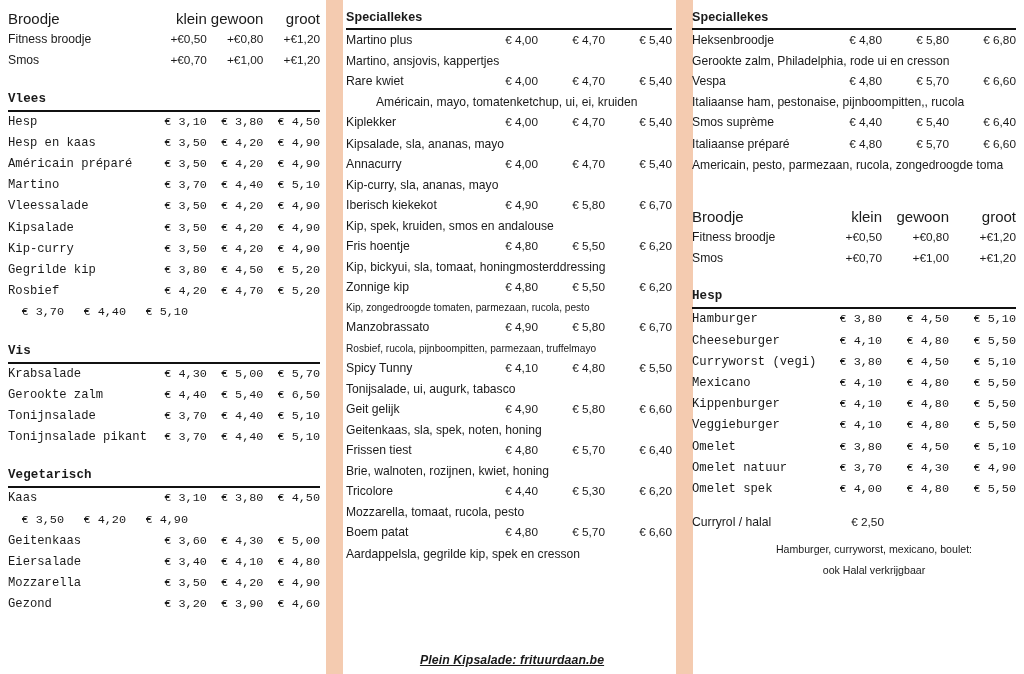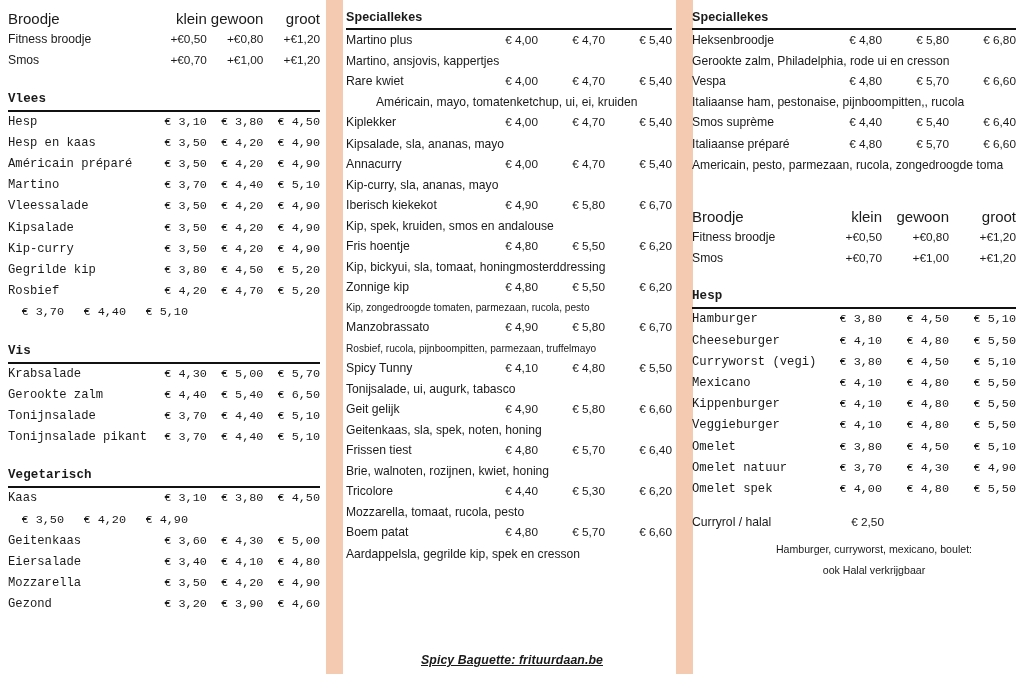--- a/index.html
+++ b/index.html
@@ -537,16 +537,16 @@
       <div class="row">
         <span class="name">Curryrol / halal</span>
         <span class="price p1">€ 2,50</span>
       </div>
       <div class="note note-block">Hamburger, curryworst, mexicano, boulet:</div>
       <div class="note">ook Halal verkrijgbaar</div>
     </div>
   </div>
 
   <div id="footer">
-    <span class="footer-text">Spicy Baguette: frituurdaan.be</span>
+    <span class="footer-text">Plein Kipsalade: frituurdaan.be</span>
   </div>
 
 </div>
 
 </body></html>

